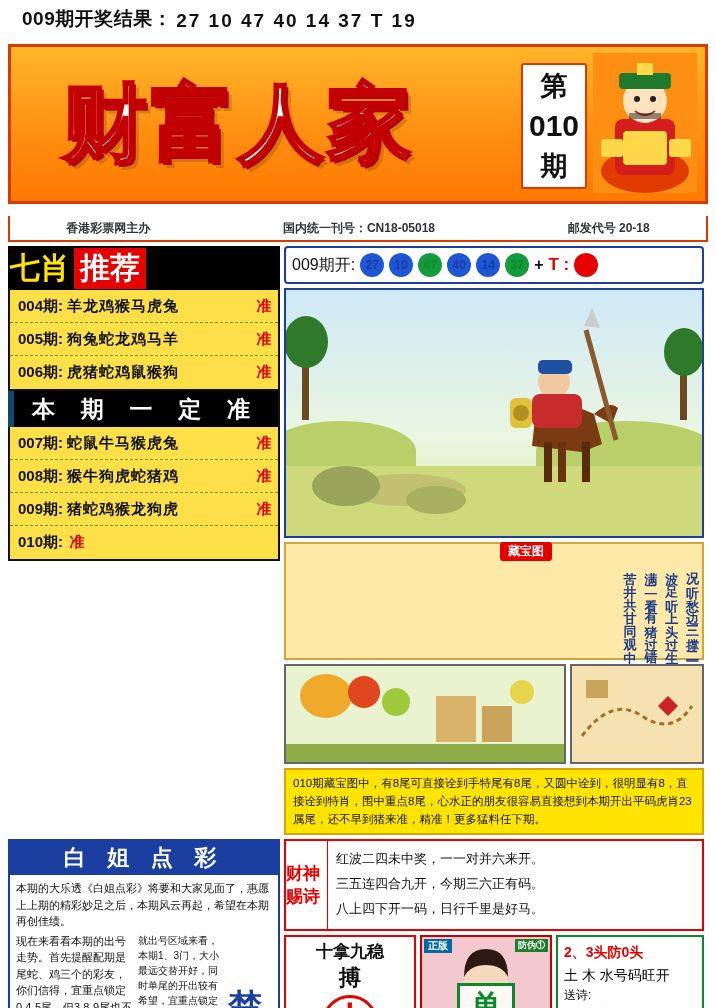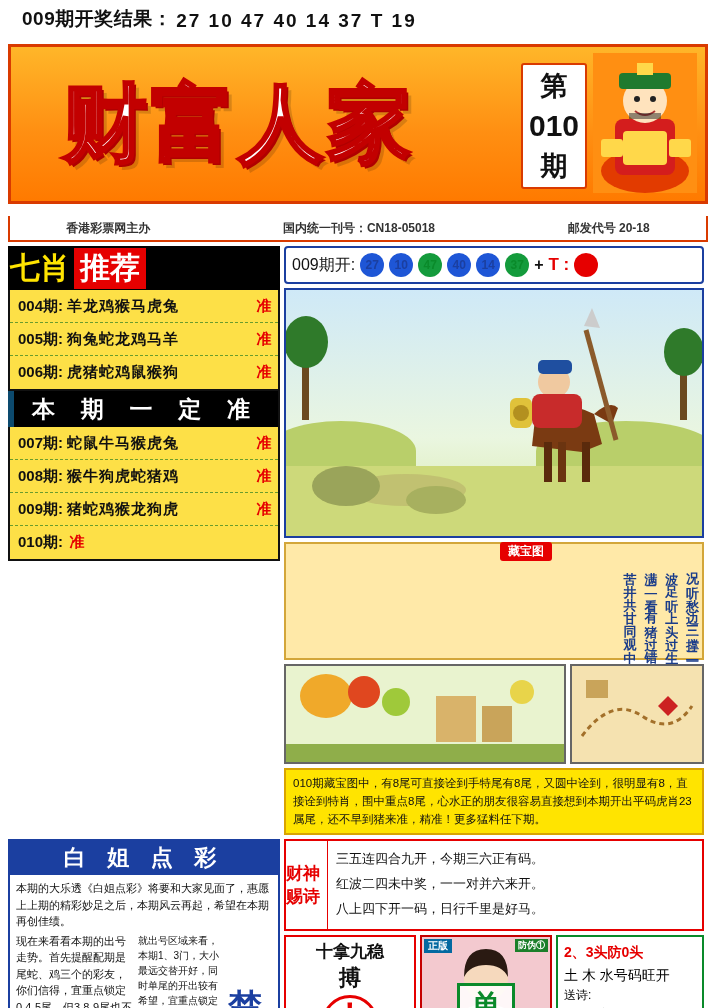--- a/index.html
+++ b/index.html
@@ -371,22 +371,22 @@
           </div>
         </div>
 
       </div>
     </div>
 
     <div class="rightlow">
       <div class="poem">
         <div class="poem-title">财神赐诗</div>
         <div class="poem-body">
+          <div>红波二四未中奖，一一对并六来开。</div>
           <div>三五连四合九开，今期三六正有码。</div>
-          <div>红波二四未中奖，一一对并六来开。</div>
           <div>八上四下开一码，日行千里是好马。</div>
         </div>
       </div>
 
       <div class="tri">
         <div class="box-bo">
           <div class="t1">十拿九稳</div>
           <div class="t2">搏</div>
           <div class="big">大</div>
         </div>

